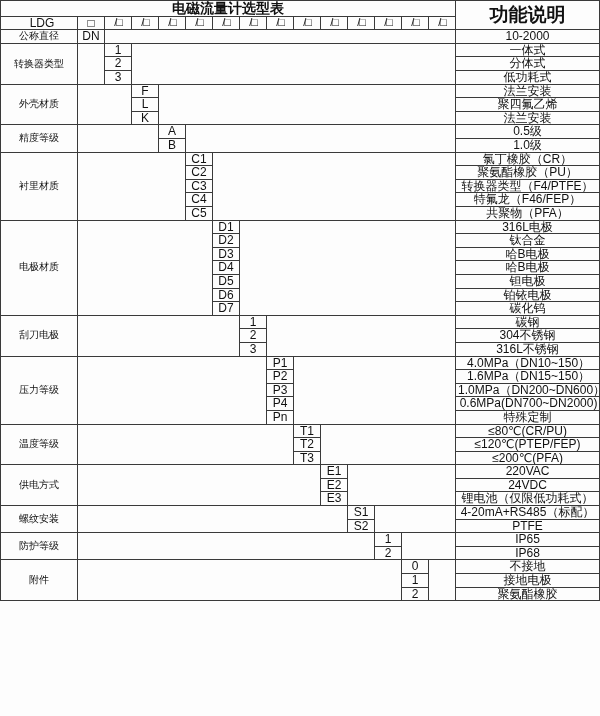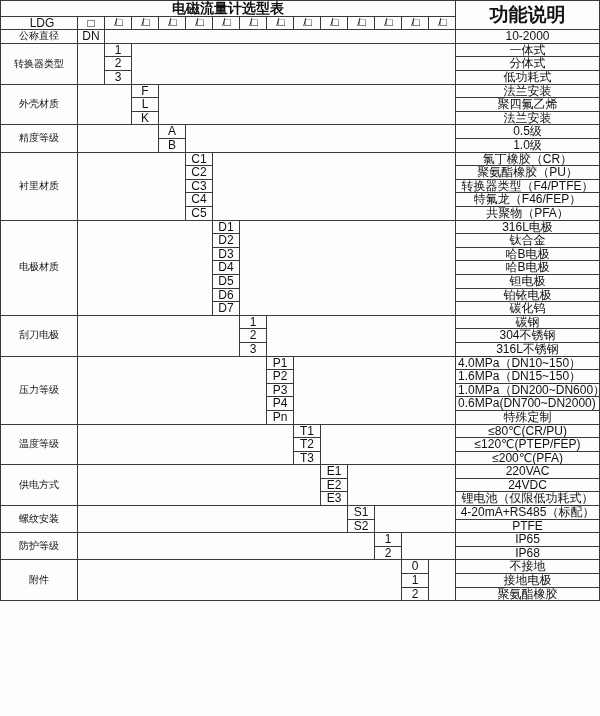--- a/index.html
+++ b/index.html
@@ -5,21 +5,21 @@
   html,body{margin:0;padding:0;background:#ffffff;}
   body{font-family:"Liberation Sans","DejaVu Sans",sans-serif;color:#111;}
   .wrap{width:600px;height:716px;background:#fdfdfd;}
   table{border-collapse:collapse;table-layout:fixed;width:600px;height:510px;}
   td{border:1px solid #3a3a3a;text-align:center;vertical-align:middle;
      padding:0;font-size:12px;line-height:1.05;overflow:hidden;white-space:nowrap;}
   td.title{font-weight:bold;font-size:14px;}
   td.rhead{font-weight:bold;font-size:19px;}
   td.label{font-size:10px;}
   td.slot{font-size:11px;letter-spacing:-1px;}
-  td.left{text-align:left;padding-left:2px;}
+  td.left{text-align:center;padding-left:2px;}
   td.model{text-align:center;padding-left:6px;}
 </style>
 </head>
 <body>
 
 <div class="wrap">
 <table>
   <colgroup>
     <col style="width:77px">
         <col style="width:27px">

